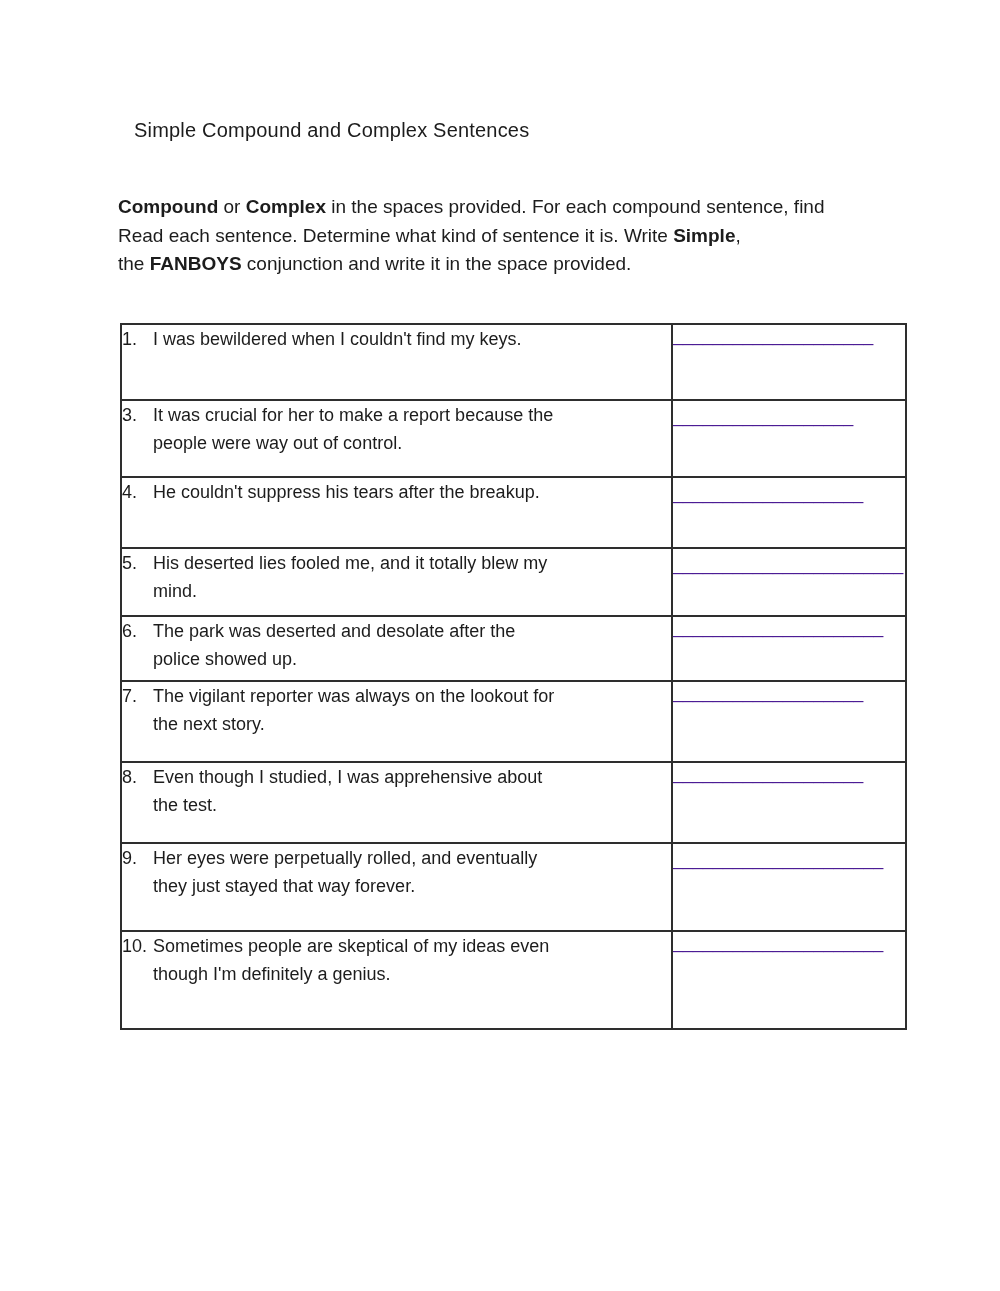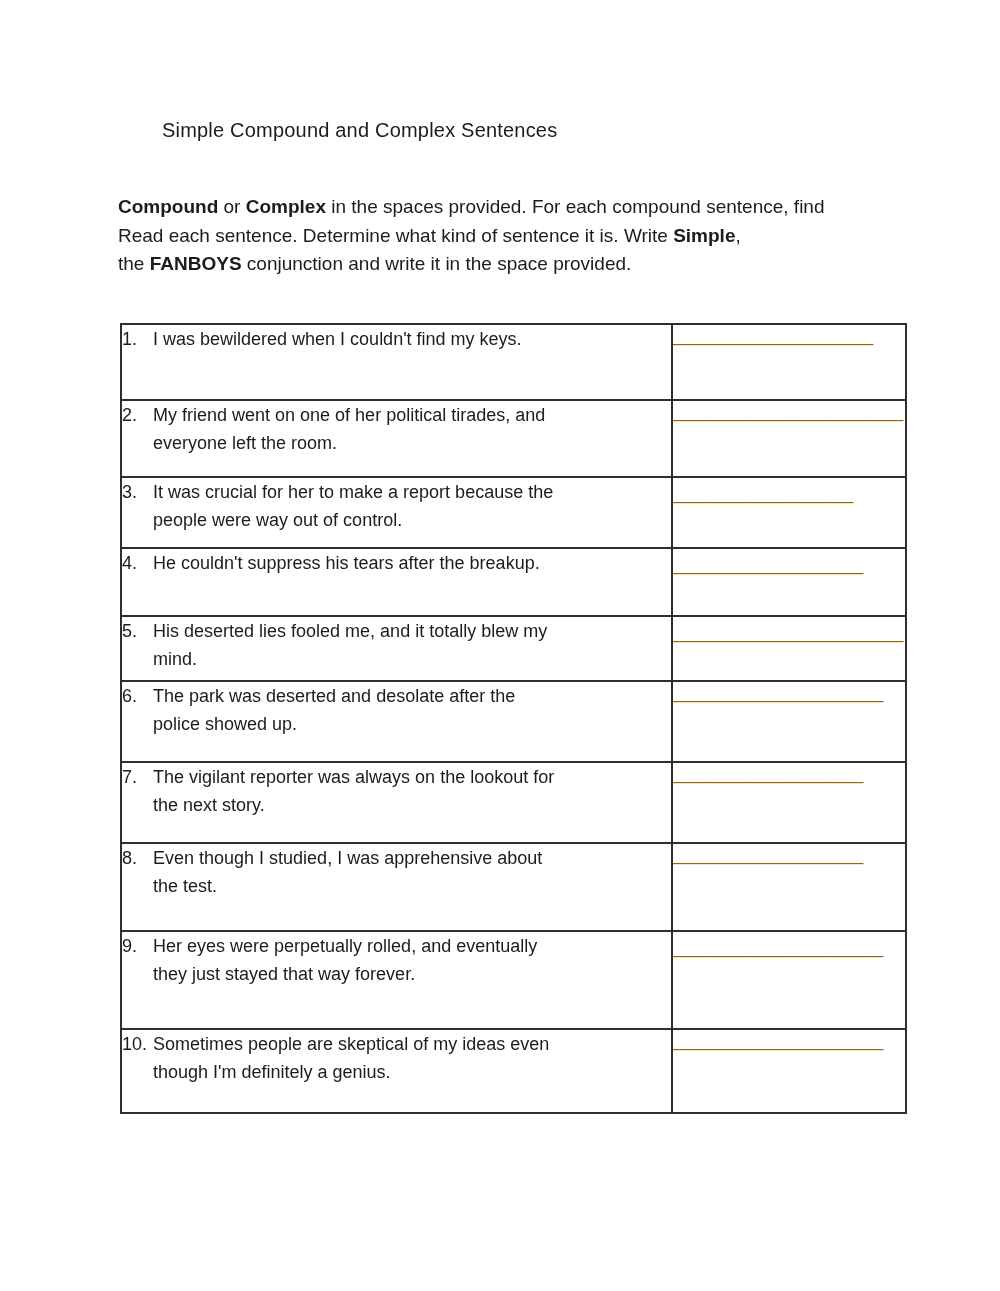--- a/index.html
+++ b/index.html
@@ -6,21 +6,21 @@
   .page {
     position:relative;
     width:1000px; height:1291px;
     margin:0 auto;
     background:#ffffff;
     font-family:"Liberation Sans", sans-serif;
     color:#1c1c1c;
     overflow:hidden;
   }
   .title {
-    position:absolute; left:162px; top:118px;
+    position:absolute; left:134px; top:118px;
     font-size:20px; font-weight:400; line-height:24px;
     margin:0; letter-spacing:0.2px;
   }
   .instructions {
     position:absolute; left:118px; top:193px; width:800px;
     font-size:19px; line-height:28.5px;
   }
   .instructions b { font-weight:700; }
   .worksheet-table {
     position:absolute; left:120px; top:323px;
@@ -43,21 +43,21 @@
   }
   .cont { padding-left:31px; }
   .ans-cell {
     width:232px;
     padding:0 6px 0 8px;
   }
   .ans-inner { display:flex; flex-direction:column; height:100%; }
   .ans-inner.pos-bottom { justify-content:flex-end; }
   .blankline {
     font-size:18px; line-height:21px;
-    color:#a16207;
+    color:#4c1d95;
     white-space:nowrap; overflow:hidden;
     letter-spacing:0;
   }
   .pos-top .blankline { margin-top:5px; }
   .pos-bottom .blankline { margin-bottom:12px; }
   
   .worksheet-table tr:nth-child(1)  { height:76px;padding-left:6px; }
   .worksheet-table tr:nth-child(2)  { height:77px; }
   .worksheet-table tr:nth-child(3)  { height:71px; }
   .worksheet-table tr:nth-child(4)  { height:68px; }
@@ -82,31 +82,20 @@
 
   <table class="worksheet-table">
     <tbody>
         <tr>
           <td class="sent-cell">
             <div class="line first"><span class="num">1.</span><span>I was bewildered when I couldn't find my keys.</span></div>
           </td>
           <td class="ans-cell">
             <div class="ans-inner pos-bottom">
               <div class="blankline">____________________</div>
-            </div>
-          </td>
-        </tr>
-        <tr>
-          <td class="sent-cell">
-            <div class="line first"><span class="num">2.</span><span>My friend went on one of her political tirades, and</span></div>
-            <div class="line cont">everyone left the room.</div>
-          </td>
-          <td class="ans-cell">
-            <div class="ans-inner pos-bottom">
-              <div class="blankline">_______________________</div>
             </div>
           </td>
         </tr>
         <tr>
           <td class="sent-cell">
             <div class="line first"><span class="num">3.</span><span>It was crucial for her to make a report because the</span></div>
             <div class="line cont">people were way out of control.</div>
           </td>
           <td class="ans-cell">
             <div class="ans-inner pos-top">

